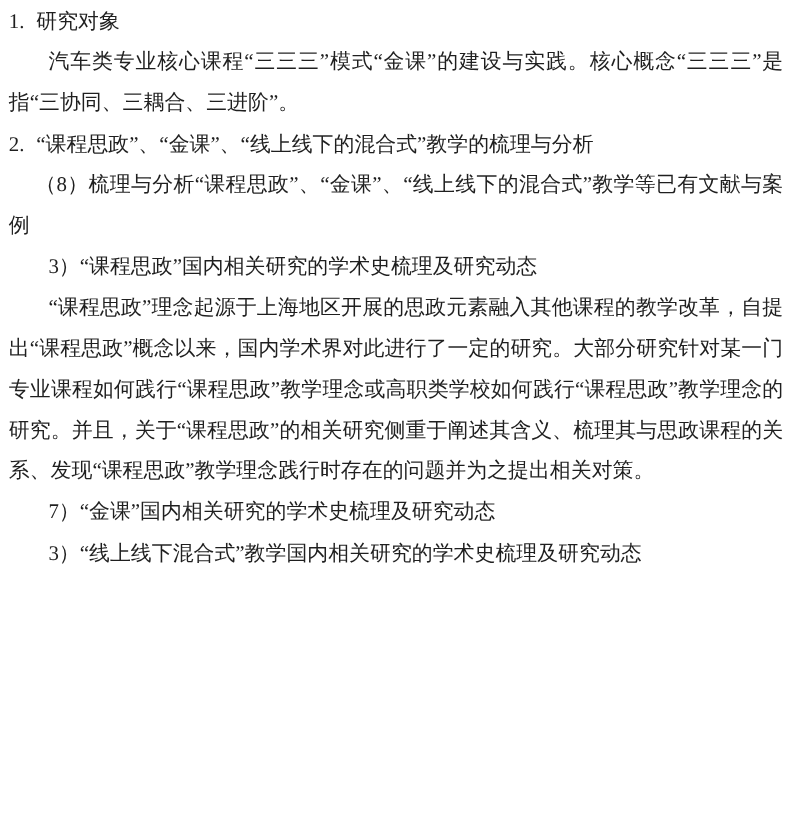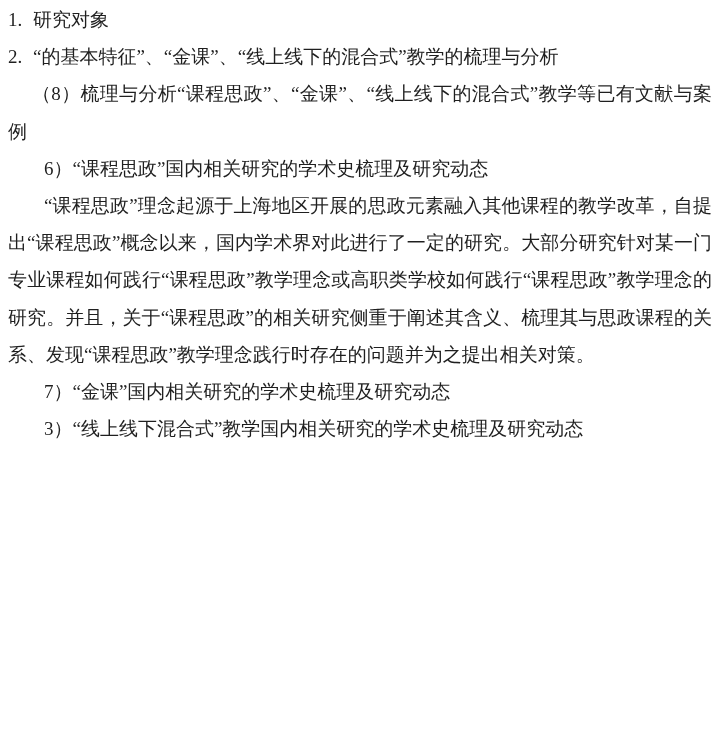--- a/index.html
+++ b/index.html
@@ -41,26 +41,27 @@
     text-indent: 24px;
   }
 </style>
 </head>
 <body>
 
 <div class="page">
 
   <p class="p-heading"><span class="marker">1.</span><span>研究对象</span></p>
 
+  <p class="p-body">汽车类专业核心课程“三三三”模式“金课”的建设与实践。核心概念“三三三”是指“三协同、三耦合、三进阶”。</p>
 
-  <p class="p-heading"><span class="marker">2.</span><span>“的基本特征”、“金课”、“线上线下的混合式”教学的梳理与分析</span></p>
+  <p class="p-heading"><span class="marker">2.</span><span>“课程思政”、“金课”、“线上线下的混合式”教学的梳理与分析</span></p>
 
   <p class="p-paren">（8）梳理与分析“课程思政”、“金课”、“线上线下的混合式”教学等已有文献与案例</p>
 
-  <p class="p-sub">6）“课程思政”国内相关研究的学术史梳理及研究动态</p>
+  <p class="p-sub">3）“课程思政”国内相关研究的学术史梳理及研究动态</p>
 
   <p class="p-body">“课程思政”理念起源于上海地区开展的思政元素融入其他课程的教学改革，自提出“课程思政”概念以来，国内学术界对此进行了一定的研究。大部分研究针对某一门专业课程如何践行“课程思政”教学理念或高职类学校如何践行“课程思政”教学理念的研究。并且，关于“课程思政”的相关研究侧重于阐述其含义、梳理其与思政课程的关系、发现“课程思政”教学理念践行时存在的问题并为之提出相关对策。</p>
 
   <p class="p-sub">7）“金课”国内相关研究的学术史梳理及研究动态</p>
 
 
   <p class="p-sub">3）“线上线下混合式”教学国内相关研究的学术史梳理及研究动态</p>
 
 </div>
 

